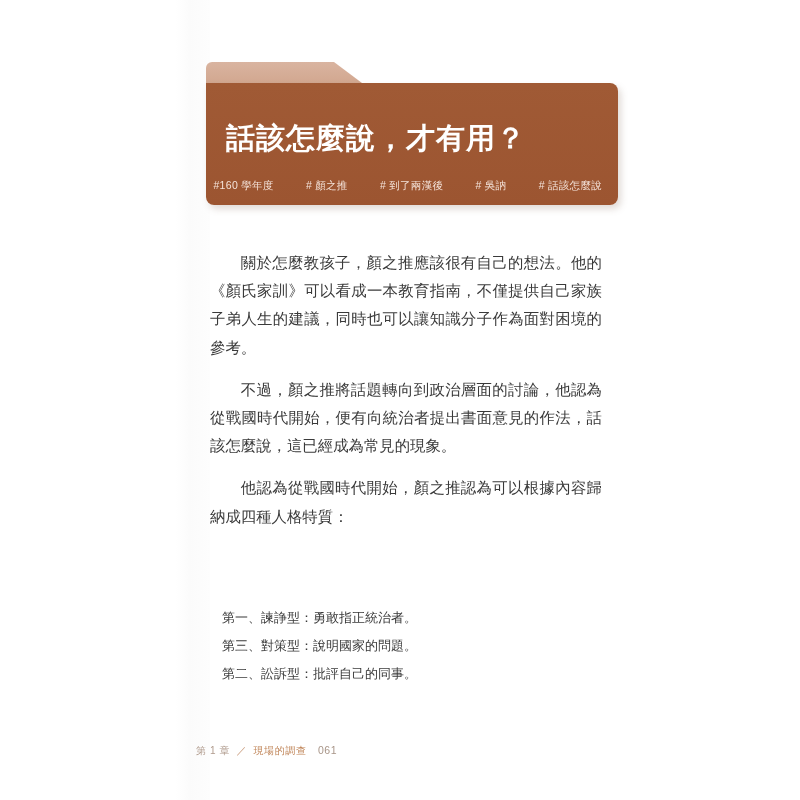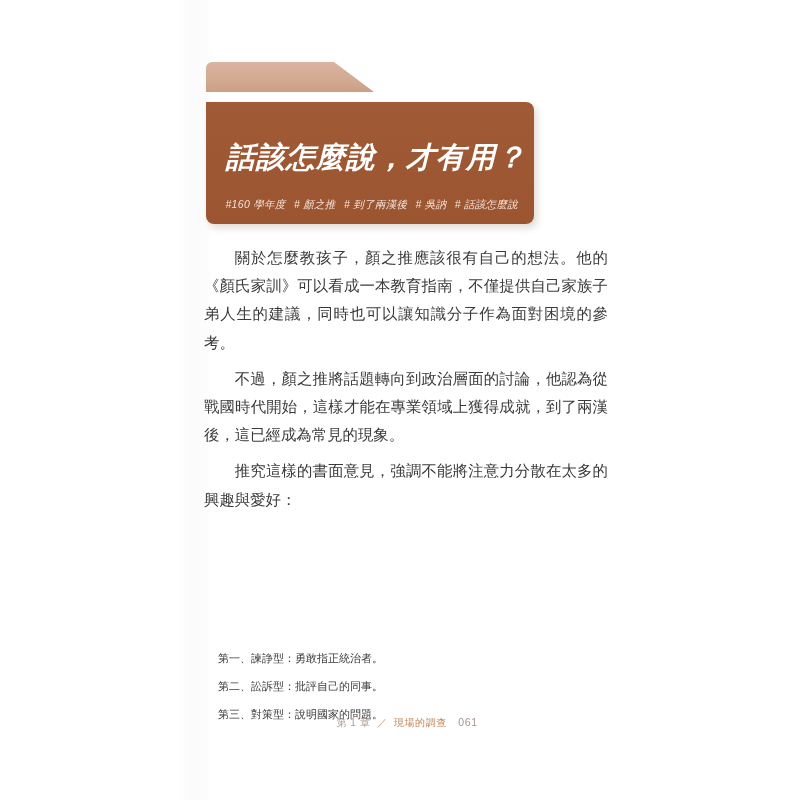--- a/index.html
+++ b/index.html
@@ -53,28 +53,27 @@
     height: 30px;
     background: linear-gradient(to bottom, #d9b4a0 0%, #d3a992 60%, #cc9e86 100%);
     border-radius: 6px 4px 0 0;
     -webkit-clip-path: polygon(0 0, 128px 0, 168px 30px, 0 30px);
     clip-path: polygon(0 0, 128px 0, 168px 30px, 0 30px);
   }
 
   .card-body {
     position: absolute;
     left: 6px;
-    top: 40px;
-    width: 328px;
+    top: 21px;
+    width: 412px;
     height: 122px;
     background: #9d5733;
     background: linear-gradient(to bottom, #a05a35 0%, #9c5531 100%);
     border-radius: 0 8px 8px 8px;
     box-shadow: 3px 4px 7px rgba(120, 90, 75, 0.22);
-    font-style: italic;
   }
 
   .card-title {
     position: absolute;
     left: 20px;
     top: 36px;
     color: #ffffff;
     font-family: "Liberation Sans", "DejaVu Sans", sans-serif;
     font-weight: bold;
     font-size: 29px;
@@ -85,62 +84,62 @@
   .card-tags {
     position: absolute;
     right: 16px;
     bottom: 12px;
     color: #f4e3da;
     font-family: "Liberation Sans", "DejaVu Sans", sans-serif;
     font-size: 10.5px;
     letter-spacing: 0.3px;
     white-space: nowrap;
   }
-  .card-tags .tag { margin-left: 5px; }
+  .card-tags .tag { margin-left: 29px; }
   .card-tags .tag:first-child { margin-left: 0; }
 
   
   .body-text {
     position: absolute;
     left: 196px;
     top: 236px;
     width: 420px;
     color: #3a3a3a;
     font-size: 15.4px;
     line-height: 28.2px;
     text-align: justify;
     text-justify: inter-ideograph;
   }
   .body-text p {
-    margin: 8px;
+    margin: 14px;
     text-indent: 2em;
+    font-family: Liberation Mono, monospace;
   }
 
   .list-block {
     position: absolute;
     left: 196px;
     top: 604px;
     width: 420px;
     color: #3a3a3a;
-    font-size: 11px;
+    font-size: 13px;
     line-height: 28.2px;
-    margin-top: 40px;
   }
   .list-block p {
     margin: 0;
     text-indent: 2em;
   }
 
   
   .footer {
     position: absolute;
     left: 196px;
-    top: 716px;
+    top: 744px;
     width: 422px;
-    text-align: center;
+    text-align: left;
     font-family: "Liberation Sans", "DejaVu Sans", sans-serif;
     font-size: 10px;
     letter-spacing: 0.6px;
     white-space: nowrap;
   }
   .footer .chapter { color: #b09b8d; }
   .footer .slash { color: #c89a7a; margin: 0 3px; }
   .footer .section { color: #c08558; }
   .footer .pageno { color: #a89588; margin-left: 8px; font-size: 10.5px; }
 </style>
@@ -160,28 +159,28 @@
         <span class="tag"># 顏之推</span>
         <span class="tag"># 到了兩漢後</span>
         <span class="tag"># 吳訥</span>
         <span class="tag"># 話該怎麼說</span>
       </div>
     </div>
   </div>
 
   <div class="body-text">
     <p>關於怎麼教孩子，顏之推應該很有自己的想法。他的《顏氏家訓》可以看成一本教育指南，不僅提供自己家族子弟人生的建議，同時也可以讓知識分子作為面對困境的參考。</p>
-    <p>不過，顏之推將話題轉向到政治層面的討論，他認為從戰國時代開始，這樣才能在專業領域上獲得成就，到了兩漢後，這已經成為常見的現象。</p>
-    <p>推究這樣的書面意見，強調不能將注意力分散在太多的興趣與愛好：</p>
+    <p>不過，顏之推將話題轉向到政治層面的討論，他認為從戰國時代開始，便有向統治者提出書面意見的作法，話該怎麼說，這已經成為常見的現象。</p>
+    <p>他認為從戰國時代開始，顏之推認為可以根據內容歸納成四種人格特質：</p>
   </div>
 
   <div class="list-block">
     <p>第一、諫諍型：勇敢指正統治者。</p>
+    <p>第三、對策型：說明國家的問題。</p>
     <p>第二、訟訴型：批評自己的同事。</p>
-    <p>第三、對策型：說明國家的問題。</p>
   </div>
 
   <div class="footer">
     <span class="chapter">第 1 章</span>
     <span class="slash">／</span>
     <span class="section">現場的調查</span>
     <span class="pageno">061</span>
   </div>
 
 </div>

